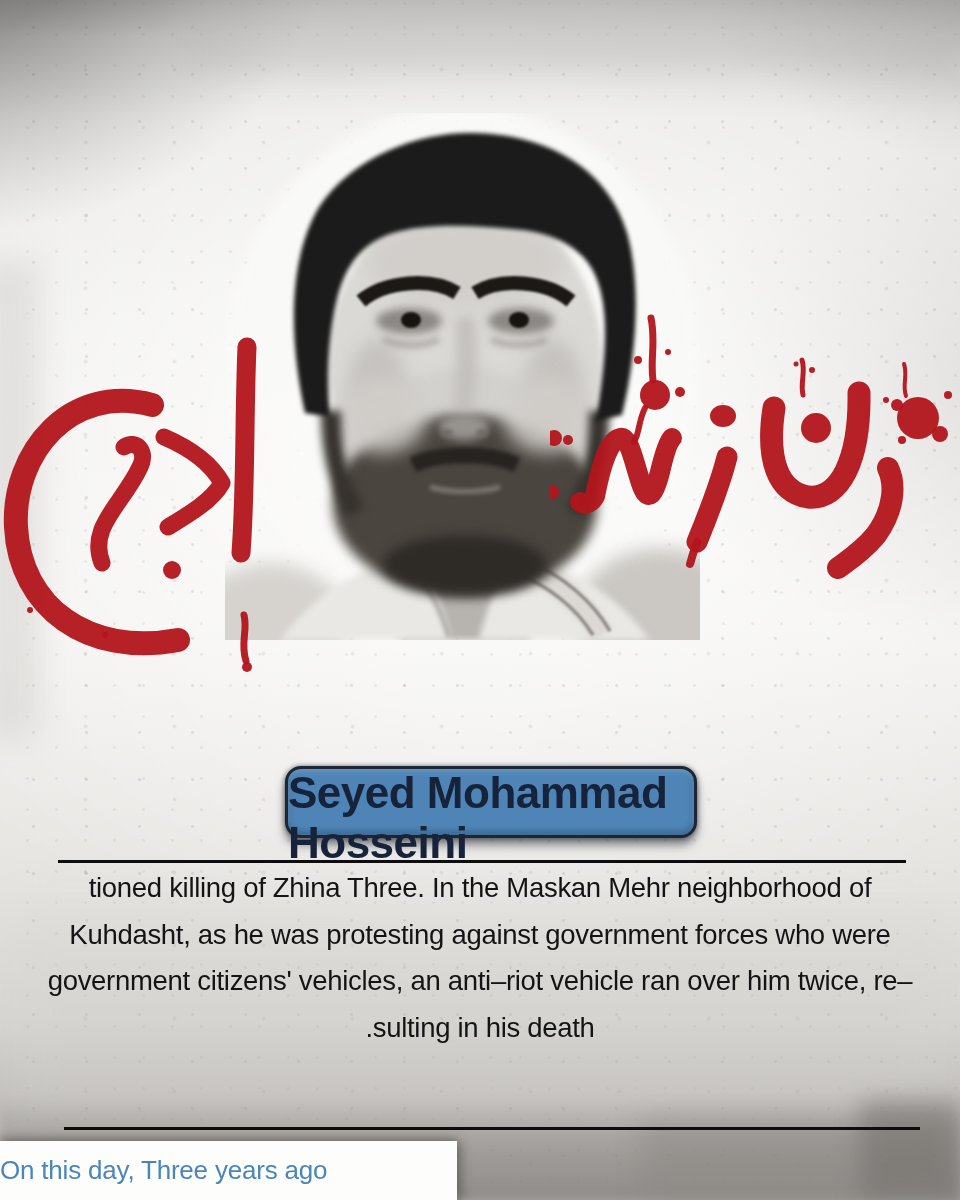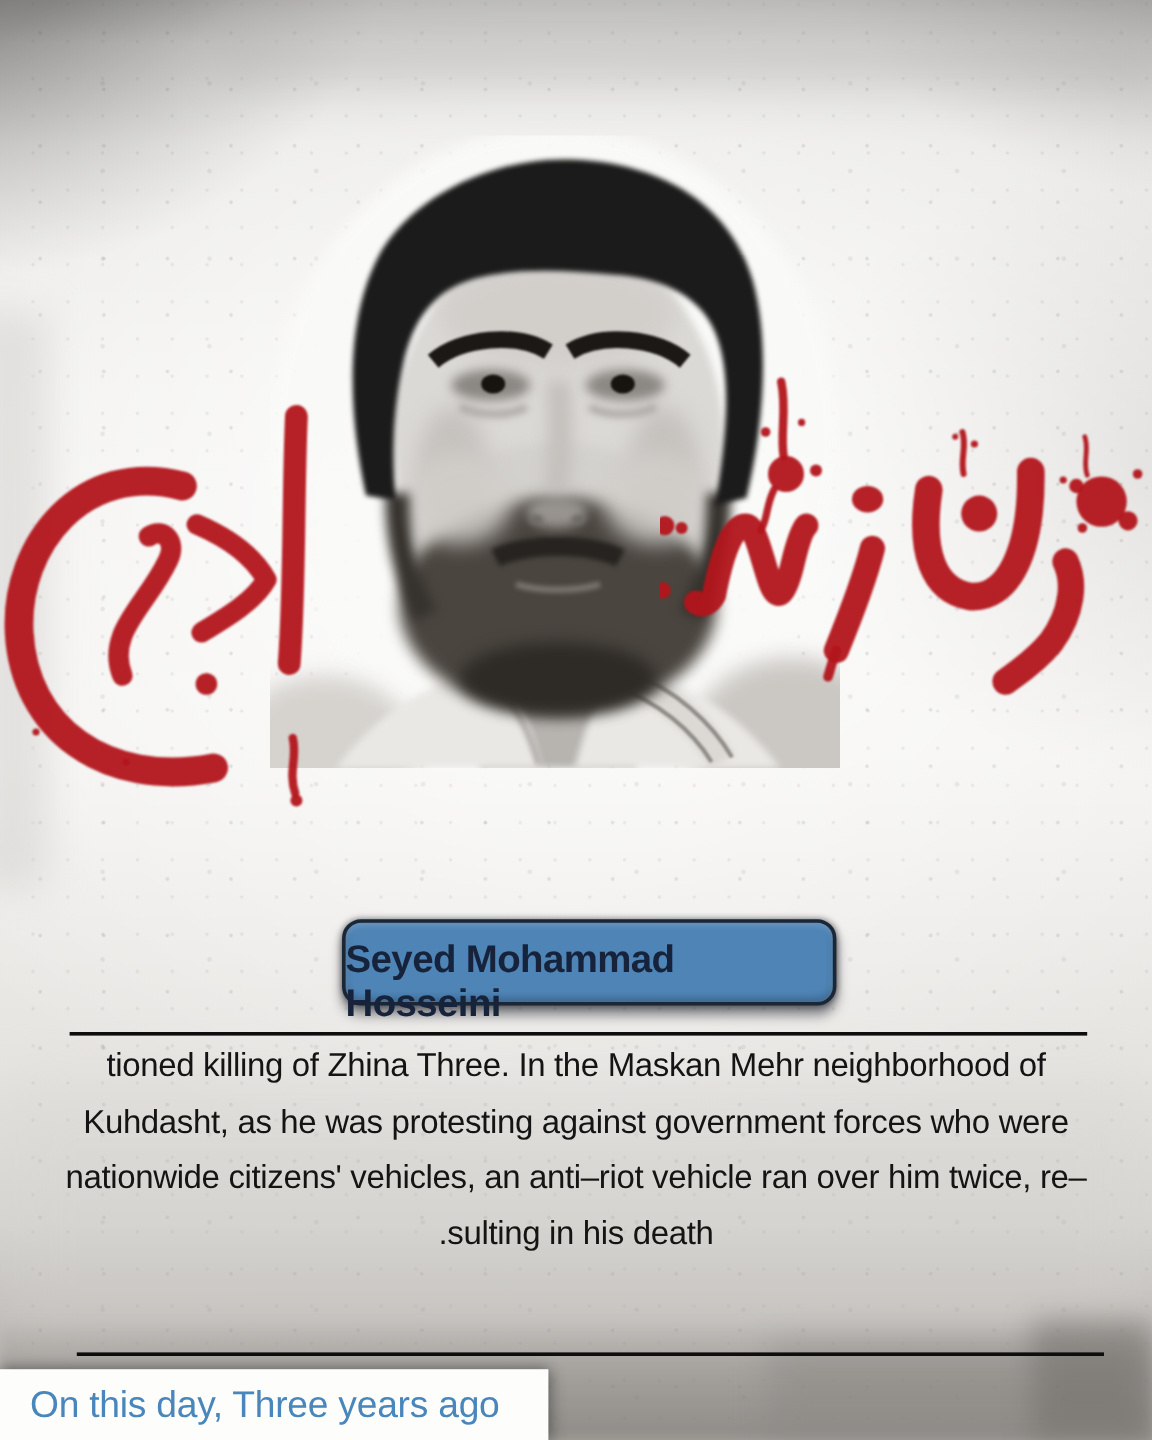--- a/index.html
+++ b/index.html
@@ -45,34 +45,34 @@
   .logo-bird{stroke:#e9f4fd;stroke-width:4.5;fill:none;stroke-linecap:round;}
   .logo-text{position:absolute;left:16px;top:120px;color:#ffffff;font-weight:bold;
              font-size:17px;letter-spacing:21px;white-space:nowrap;}
 
   
   .plate{left:285px;top:766px;width:412px;height:72px;box-sizing:border-box;
          background:var(--plate-bg,#4e84b6);border:3px solid var(--plate-border,#1c2735);
          border-radius:16px;display:flex;align-items:center;justify-content:center;
          box-shadow:0 7px 10px rgba(15,20,30,.5),0 0 5px rgba(15,20,30,.55),
                     inset 0 2px 5px rgba(255,255,255,.2),inset 0 -3px 6px rgba(10,20,35,.3);}
-  .plate span{font-size:32px;font-weight:600;letter-spacing:-.5px;color:var(--plate-text,#16233a);margin-top:32px;}
+  .plate span{font-size:44px;font-weight:600;letter-spacing:-.5px;color:var(--plate-text,#16233a);margin-top:32px;}
 
   
   .rule{height:3px;background:#0d0d0d;}
   .rule-top{left:58px;top:860px;width:848px;}
   .rule-bottom{left:64px;top:1127px;width:856px;}
   .para{left:28px;top:865px;width:904px;text-align:center;color:var(--ink,#141414);
         font-size:27.5px;line-height:46.6px;letter-spacing:-.3px;}
 
   
   .ribbon{left:0;top:1141px;width:457px;height:59px;background:var(--footer-bg,#fdfdfc);
           display:flex;align-items:center;
           box-shadow:0 -3px 9px rgba(50,50,50,.35),5px 2px 10px rgba(50,50,50,.3);}
-  .ribbon span{font-size:31px;color:var(--footer-text,#4886bb);padding-left:25px;letter-spacing:-.2px;}
+  .ribbon span{font-size:26px;color:var(--footer-text,#4886bb);letter-spacing:-.2px;}
 </style>
 </head>
 <body>
 
 <div class="canvas">
 
   <div class="abs wall"></div>
   <div class="abs speckles"></div>
   <div class="abs b-top"></div>
   <div class="abs b-left"></div>
@@ -186,21 +186,21 @@
 
 
   <div class="abs plate">
     <span>Seyed Mohammad Hosseini</span>
   </div>
 
   <div class="abs rule rule-top"></div>
   <div class="abs para">
     <div>tioned killing of Zhina Three. In the Maskan Mehr neighborhood of</div>
     <div>Kuhdasht, as he was protesting against government forces who were</div>
-    <div>nationwide citizens' vehicles, an anti–riot vehicle ran over him twice, re–</div>
+    <div>government citizens' vehicles, an anti–riot vehicle ran over him twice, re–</div>
     <div>.sulting in his death</div>
   </div>
   <div class="abs rule rule-bottom"></div>
 
   <div class="abs ribbon">
     <span>On this day, Three years ago</span>
   </div>
 
 </div>
 

